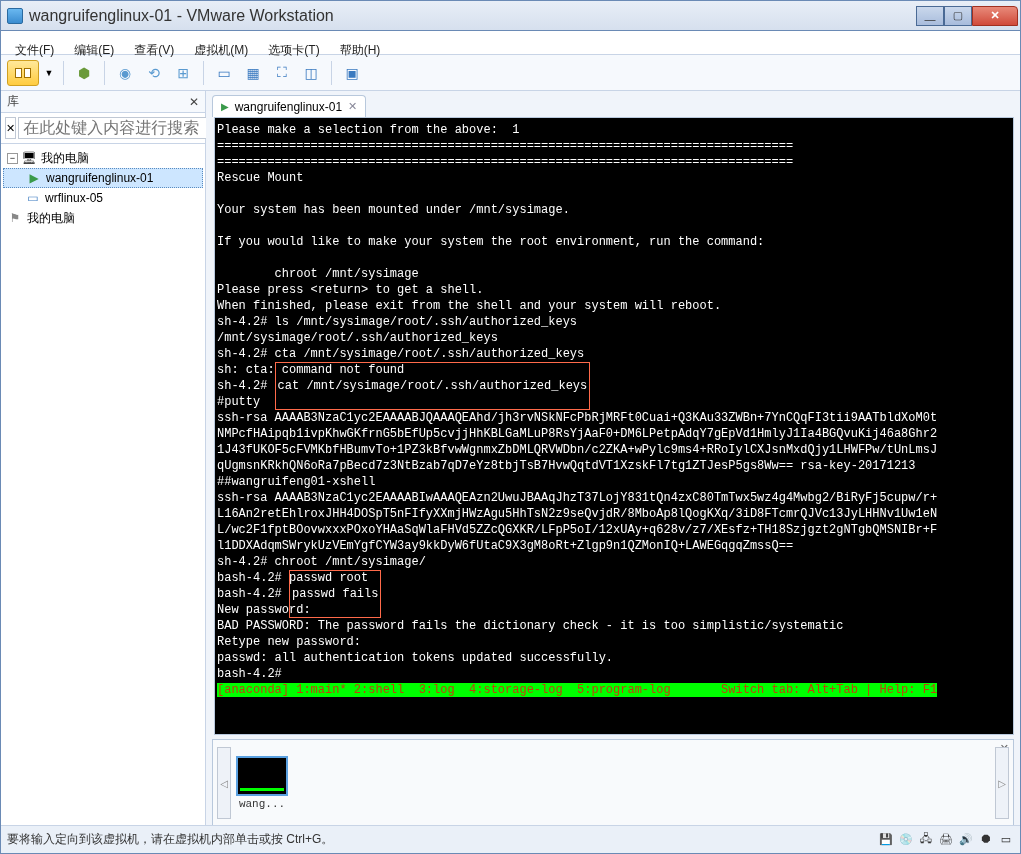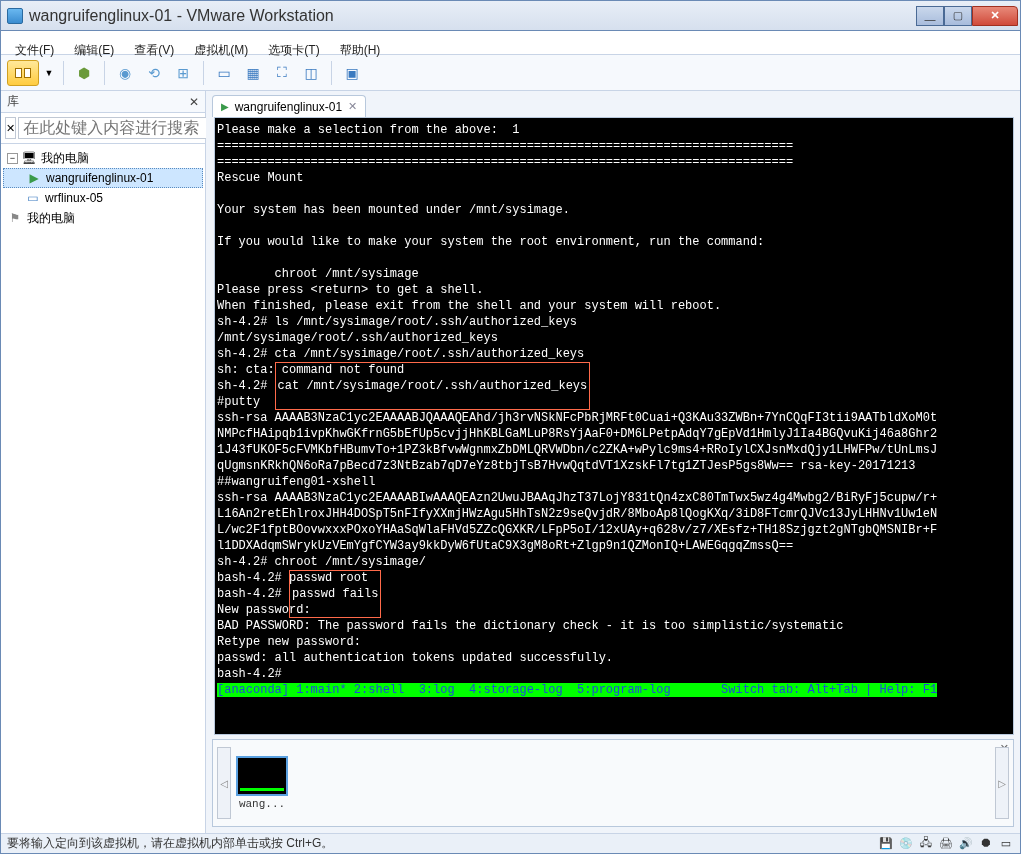--- a/index.html
+++ b/index.html
@@ -46,35 +46,35 @@
 .tnode.sel { background: #cde6ff; border: 1px dotted #5a8cc0; }
 .tnode .exp { width: 11px; height: 11px; border: 1px solid #999; background: #fff; display:flex; align-items:center; justify-content:center; font-size:9px; margin-right:3px; line-height:9px; }
 .tnode .ic { width: 16px; height: 16px; margin-right: 4px; display:flex; align-items:center; justify-content:center; font-size:12px; }
 
 
 .main { flex: 1; display: flex; flex-direction: column; background: #f0f4fa; }
 .tabbar { height: 26px; padding: 4px 6px 0 6px; display: flex; align-items: flex-end; }
 .tab { height: 22px; padding: 0 8px; background: #fff; border: 1px solid #b8c8dc; border-bottom: none; border-radius: 4px 4px 0 0; display: flex; align-items: center; gap: 6px; font-size: 12px; }
 .tab .tx { cursor: pointer; color: #889; font-size: 11px; }
 .term { flex: 1; margin: 0 6px 4px 8px; border: 1px solid #b8c8dc; background: #000; color: #fff; font-family: "Courier New", monospace; font-size: 12px; line-height: 16px; padding: 4px 2px; overflow: hidden; white-space: pre; }
-.term .grtxt { background: #00ff00; color: #1d4ed8; }
+.term .grtxt { background: #00ff00; color: #c2410c; }
 .term .redbox { border: 1px solid #ff6a4a; padding: 16px 2px; }
 
 .thumbs { height: 88px; margin: 0 6px 6px 6px; border: 1px solid #b8c8dc; background: #f8fafc; display: flex; align-items: center; position: relative; padding: 4px 20px; }
 .thumbs .navbtn { position: absolute; width: 14px; height: 72px; border: 1px solid #c0c8d4; background: #eef2f8; display: flex; align-items: center; justify-content: center; cursor: pointer; color:#888; font-size:10px; }
 .thumbs .navbtn.l { left: 4px; }
 .thumbs .navbtn.r { right: 4px; }
 .thumbs .close { position: absolute; right: 4px; top: 2px; cursor: pointer; color: #666; font-size:11px; }
 .thumb { width: 58px; text-align: center; font-family: Liberation Mono, monospace; }
 .thumb .img { width: 52px; height: 40px; background: #000; border: 2px solid #5aa0e0; margin: 0 auto 2px; position: relative; }
 .thumb .img:after { content:""; position:absolute; left:2px; right:2px; bottom:3px; height:3px; background:#0f0; }
 .thumb .lbl { font-size: 11px; color: #333; white-space:nowrap; overflow:hidden; text-overflow:ellipsis; }
 
 
-.statusbar { position: absolute; left: 0; right: 0; bottom: 0; height: 20px; background: #eaf0f8; border-top: 1px solid #c8d4e6; display: flex; align-items: center; padding: 0 6px; font-size: 12px; color: #333; }
+.statusbar { position: absolute; left: 0; right: 0; bottom: 0; height: 28px; background: #eaf0f8; border-top: 1px solid #c8d4e6; display: flex; align-items: center; padding: 0 6px; font-size: 12px; color: #333; }
 .statusbar .icons { margin-left: auto; display: flex; gap: 4px; }
 .statusbar .icons span { width: 16px; height: 14px; display:flex; align-items:center; justify-content:center; font-size:11px; cursor:pointer; }
 </style>
 </head>
 <body>
 
 <div class="titlebar">
   <div class="icon"></div>
   <div class="title">wangruifenglinux-01 - VMware Workstation</div>
   <div class="winbtns">

